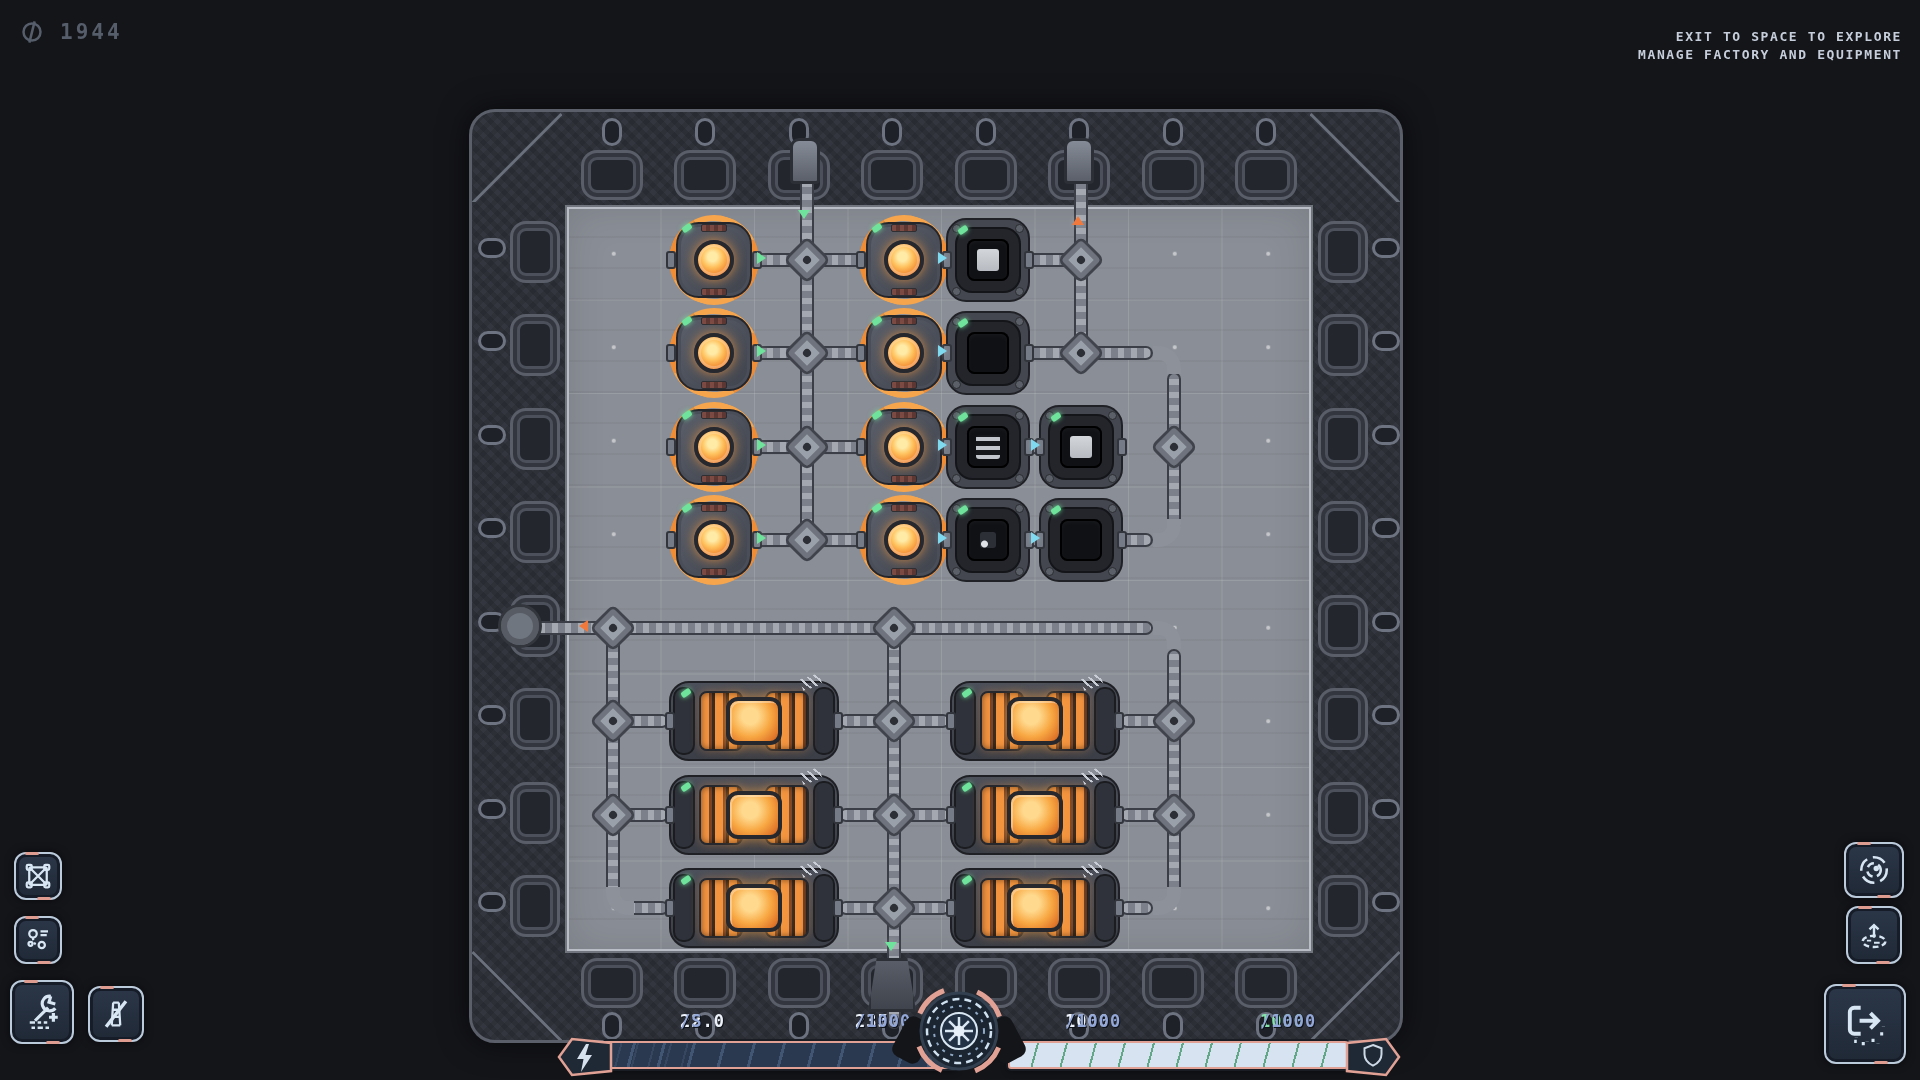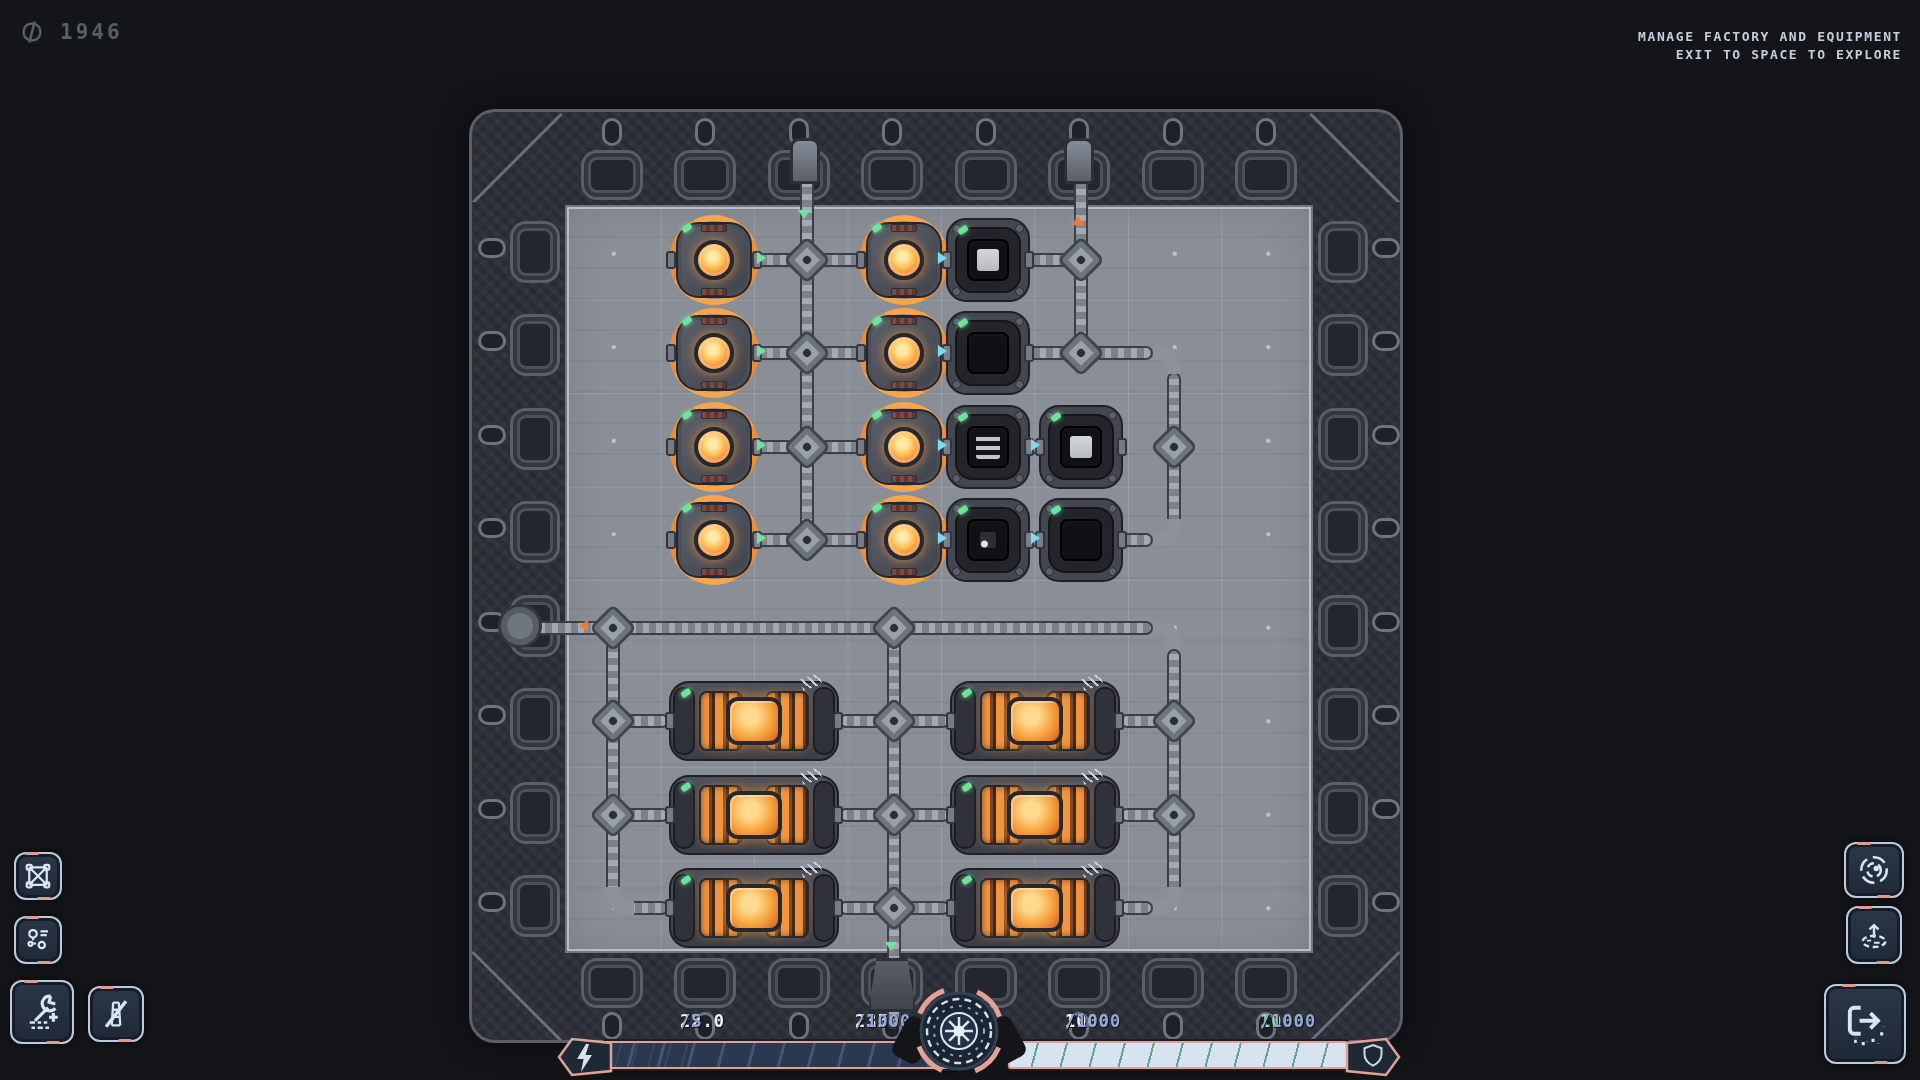--- a/index.html
+++ b/index.html
@@ -138,26 +138,26 @@
 </head>
 <body>
 
 <div id="stage">
 
   <div id="hud-currency">
     <svg width="24" height="24" viewBox="0 0 24 24">
       <circle cx="12" cy="12" r="8.5" fill="none" stroke="#565e6b" stroke-width="2.5"></circle>
       <line x1="12" y1="1" x2="12" y2="23" stroke="#565e6b" stroke-width="2.5" transform="rotate(14 12 12)"></line>
     </svg>
-    <span id="currency-value">1946</span>
+    <span id="currency-value">1944</span>
   </div>
 
   <div id="hud-hints">
+    <div>EXIT TO SPACE TO EXPLORE</div>
     <div>MANAGE FACTORY AND EQUIPMENT</div>
-    <div>EXIT TO SPACE TO EXPLORE</div>
   </div>
 
   <div id="factory">
     <div class="corner-cut cc-tl" style="left:0;top:0">
         <i></i>
       </div>
     <div class="corner-cut cc-tr" style="right:0;top:0">
         <i></i>
       </div>
     <div class="corner-cut cc-bl" style="left:0;bottom:0">

